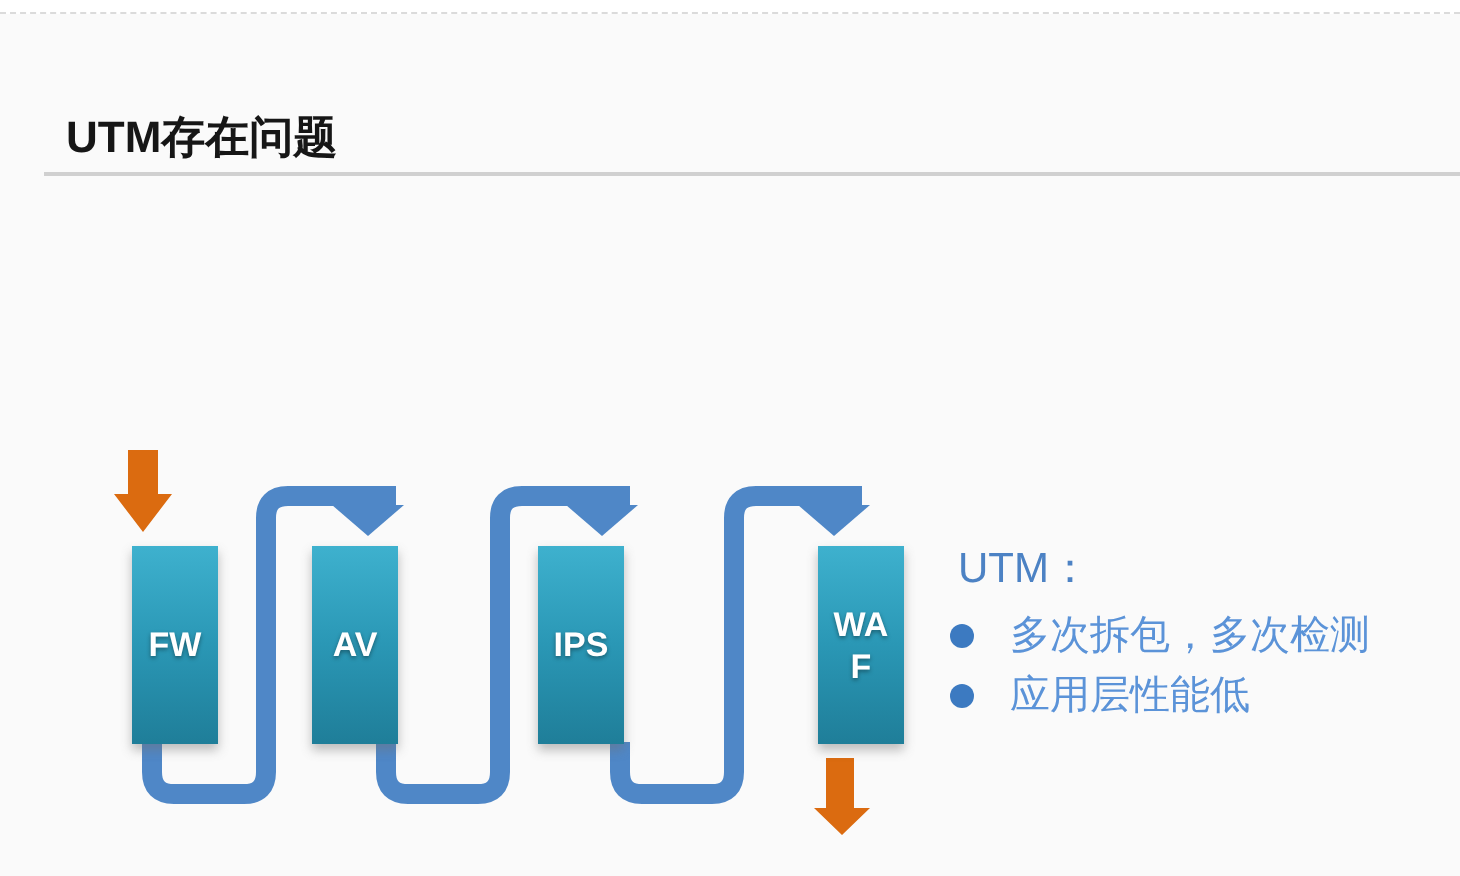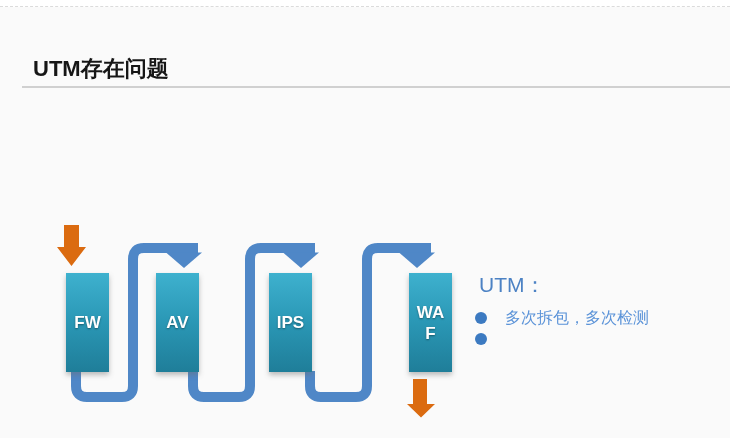--- a/index.html
+++ b/index.html
@@ -42,21 +42,21 @@
   .bullet-row{
     position:absolute;left:475px;display:flex;align-items:center;
   }
   .bullet-row-1{top:303px}
   .bullet-row-2{top:333px}
   .bullet-dot{
     width:12px;height:12px;border-radius:50%;background:#3C7AC1;
     flex:none;margin-right:18px;
   }
   .bullet-text{
-    font-size:16px;line-height:30px;color:#5B93D8;white-space:nowrap;text-align:center;
+    font-size:20px;line-height:30px;color:#5B93D8;white-space:nowrap;text-align:center;
   }
 </style>
 </head>
 <body>
 
 <div class="top-strip"></div>
 
 <h1 class="title">UTM存在问题</h1>
 
 <div class="divider"></div>
@@ -96,13 +96,14 @@
 </div>
 
 <h2 class="utm-heading">UTM：</h2>
 
 <div class="bullet-row bullet-row-1">
   <span class="bullet-dot"></span>
   <span class="bullet-text">多次拆包，多次检测</span>
 </div>
 <div class="bullet-row bullet-row-2">
   <span class="bullet-dot"></span>
+  <span class="bullet-text">应用层性能低</span>
 </div>
 
 </body></html>

